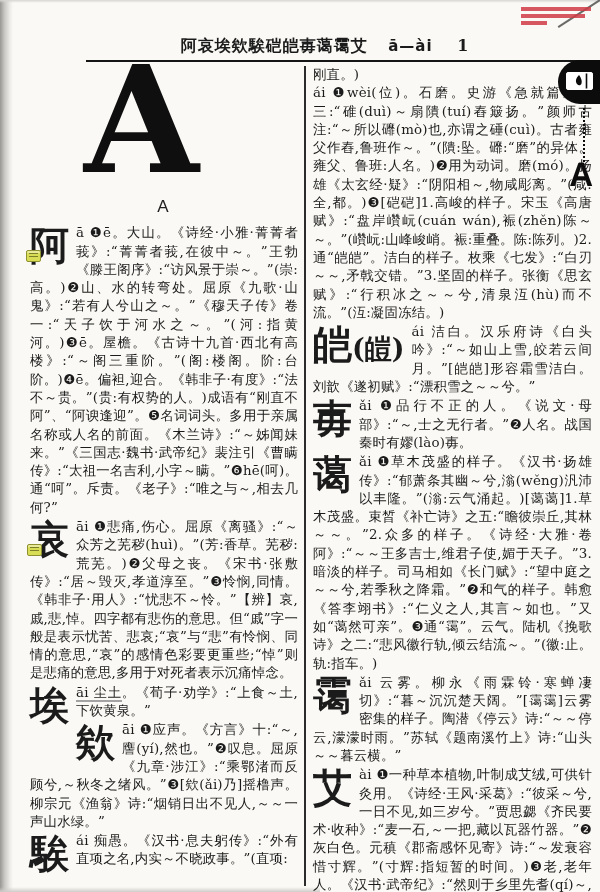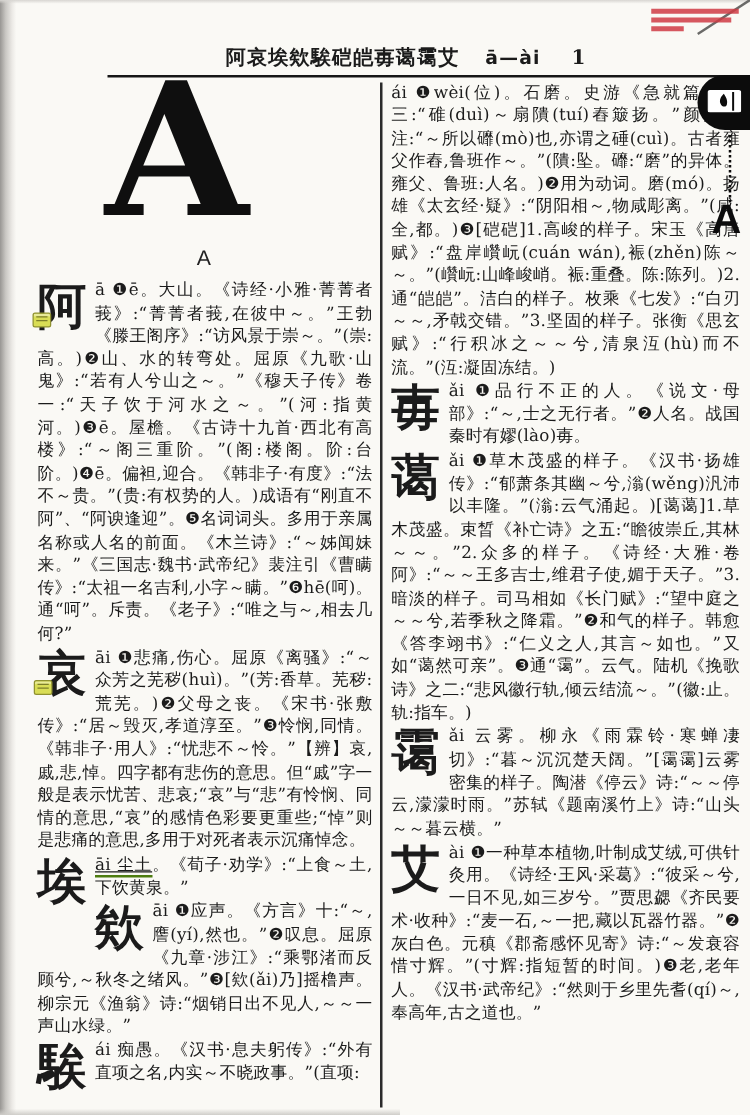--- a/index.html
+++ b/index.html
@@ -34,21 +34,21 @@
   .col-left{left:30px;top:196px;width:268px;}
   .col-right{left:313px;top:66px;width:279px;}
   .sec{font-family:"Liberation Sans","DejaVu Sans",sans-serif;text-align:center;
     font-size:17px;letter-spacing:2px;color:#222;margin:2px 0 8px 0;}
   .sec.ai{margin:10px 0 9px 0;}
   p.entry{margin:0 0 1px 0;}
   .hw{float:left;font-weight:bold;font-size:39px;line-height:40px;height:40px;
     margin:1px 7px 0 0;letter-spacing:0;}
   .hw .var{font-size:27px;font-weight:bold;}
   .cont{margin:0;}
-  .redline{border-bottom:2px solid #4d7c0f;text-decoration:underline;}
+  .redline{border-bottom:2px solid #a3a3a3;}
   
   .note{position:absolute;width:13px;height:10px;background:#d9dd55;border:1px solid #8f9130;
     border-radius:2px;box-shadow:inset 0 2px 0 rgba(255,255,255,.4);cursor:pointer;}
   .note i{display:block;height:1px;background:#7c7e2a;margin:2px 2px 0 2px;}
   .note-a{left:26px;top:250px;} .note-ai{left:27px;top:544px;}
   
   .tab{position:absolute;right:-20px;top:60px;width:62px;height:44px;background:#0c0c0c;
     border-radius:22px;}
   .tab svg{position:absolute;left:8px;top:12px;}
   .dots{position:absolute;right:15px;top:108px;height:54px;width:0;
@@ -102,25 +102,29 @@
     <p class="entry">
       <span class="hw">欸</span><span>āi ❶应声。《方言》十:“～,譍(yí),然也。”❷叹息。屈原《九章·涉江》:“乘鄂渚而反顾兮,～秋冬之绪风。”❸[欸(ǎi)乃]摇橹声。柳宗元《渔翁》诗:“烟销日出不见人,～～一声山水绿。”</span>
     </p>
 
     <p class="entry">
       <span class="hw">騃</span><span>ái 痴愚。《汉书·息夫躬传》:“外有直项之名,内实～不晓政事。”(直项:</span>
     </p>
   </div>
 
   <div class="col col-right">
+    <p class="cont">刚直。)</p>
 
     <p class="entry">
       <span>ái ❶wèi(位)。石磨。史游《急就篇》卷三:“碓(duì)～扇隤(tuí)舂簸扬。”颜师古注:“～所以䃺(mò)也,亦谓之硾(cuì)。古者雍父作舂,鲁班作～。”(隤:坠。䃺:“磨”的异体。雍父、鲁班:人名。)❷用为动词。磨(mó)。扬雄《太玄经·疑》:“阴阳相～,物咸彫离。”(咸:全,都。)❸[硙硙]1.高峻的样子。宋玉《高唐赋》:“盘岸巑岏(cuán wán),裖(zhěn)陈～～。”(巑岏:山峰峻峭。裖:重叠。陈:陈列。)2.通“皑皑”。洁白的样子。枚乘《七发》:“白刃～～,矛戟交错。”3.坚固的样子。张衡《思玄赋》:“行积冰之～～兮,清泉沍(hù)而不流。”(沍:凝固冻结。)</span>
     </p>
 
+    <p class="entry">
+      <span class="hw"><span>皑</span><span class="var">(皚)</span></span><span>ái 洁白。汉乐府诗《白头吟》:“～如山上雪,皎若云间月。”[皑皑]形容霜雪洁白。刘歆《遂初赋》:“漂积雪之～～兮。”</span>
+    </p>
 
     <p class="entry">
       <span class="hw">毐</span><span>ǎi ❶品行不正的人。《说文·母部》:“～,士之无行者。”❷人名。战国秦时有嫪(lào)毐。</span>
     </p>
 
     <p class="entry">
       <span class="hw">蔼</span><span>ǎi ❶草木茂盛的样子。《汉书·扬雄传》:“郁萧条其幽～兮,滃(wěng)汎沛以丰隆。”(滃:云气涌起。)[蔼蔼]1.草木茂盛。束晳《补亡诗》之五:“瞻彼崇丘,其林～～。”2.众多的样子。《诗经·大雅·卷阿》:“～～王多吉士,维君子使,媚于天子。”3.暗淡的样子。司马相如《长门赋》:“望中庭之～～兮,若季秋之降霜。”❷和气的样子。韩愈《答李翊书》:“仁义之人,其言～如也。”又如“蔼然可亲”。❸通“霭”。云气。陆机《挽歌诗》之二:“悲风徽行轨,倾云结流～。”(徽:止。轨:指车。)</span>
     </p>
 
     <p class="entry">

